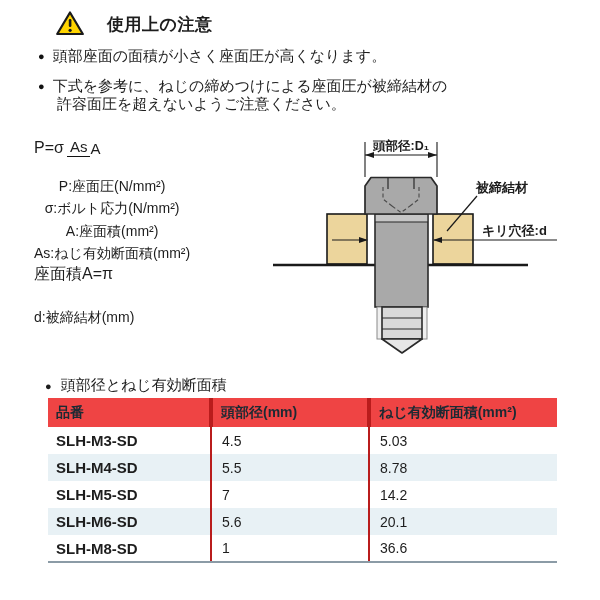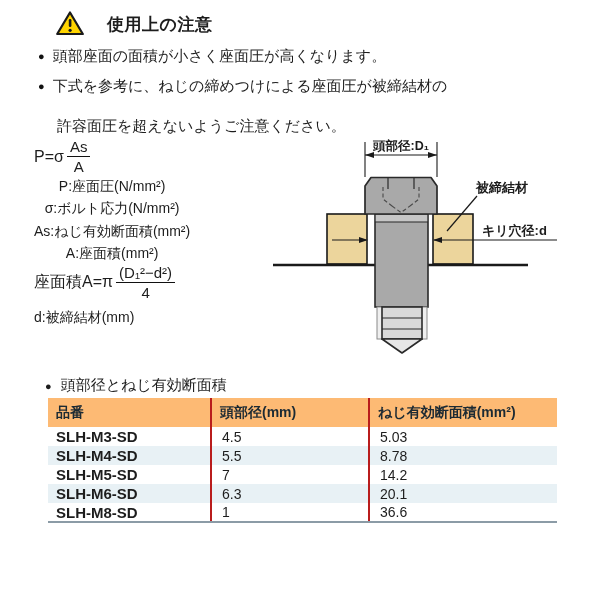--- a/index.html
+++ b/index.html
@@ -10,46 +10,46 @@
     overflow:hidden;
   }
   
   .title-row { position:absolute; left:56px; top:11px; display:flex; align-items:flex-end; gap:23px; }
   .warn-icon { width:28px; height:25px; display:block; }
   .notice-title { font-size:17px; font-weight:700; letter-spacing:.5px; }
   .bullet-item { position:absolute; display:flex; gap:8px; font-size:15px; line-height:20px; }
   .bullet-item .dot { font-size:11px; line-height:20px; color:#111; }
   .b1 { left:38px; top:46px; }
   .b2 { left:38px; top:76px; }
-  .b2-l2 { position:absolute; left:57px; top:116px; font-size:15px; line-height:20px; }
+  .b2-l2 { position:absolute; left:57px; top:94px; font-size:15px; line-height:20px; }
   
   .formula { position:absolute; display:flex; align-items:center; gap:3px; font-size:16px; }
   .f1 { left:34px; top:138px; }
   .f2 { left:34px; top:264px;align-items:center; }
-  .frac { display:inline-flex; flex-direction:column; align-items:center; font-size:15px; }
+  .frac { display:inline-flex; flex-direction:row; align-items:center; font-size:15px; }
   .frac .num { padding:0 3px 1px 3px; border-bottom:1.6px solid #111; }
   .frac .den { padding-top:1px; }
   .def-list { position:absolute; font-size:14px; }
   .def-list .def-line { height:22.4px; line-height:22.4px; white-space:nowrap; }
   .d1 { left:34px; top:175px;text-align:center; }
   .d2 { left:34px; top:306px; }
   
   .diagram { position:absolute; left:270px; top:130px; width:320px; height:240px; }
   .diagram text { font-family:"Liberation Sans","DejaVu Sans",sans-serif; font-weight:600; fill:#1d1d1d; }
   
   .section-title { position:absolute; left:45px; top:376px; display:flex; gap:9px; font-size:15px; font-weight:500; }
   .section-title .dot { font-size:11px; line-height:20px; }
   .spec-table { position:absolute; left:48px; top:398px; width:509px; border-collapse:collapse; table-layout:fixed; }
   .spec-table col.c1 { width:163px; } .spec-table col.c2 { width:158px; } .spec-table col.c3 { width:188px; }
   .spec-table th {
-    background:#fdba74; height:29px; font-size:14px; font-weight:600; text-align:left;
+    background:#ef4444; height:29px; font-size:14px; font-weight:600; text-align:left;
     padding-left:8px; color:#1c2a33;
   }
-  .spec-table th + th { border-left:2px solid #b91c1c; }
-  .spec-table td { height:19px; font-size:14px; padding-left:10px; }
+  .spec-table th + th { border-left:4px solid #b91c1c; }
+  .spec-table td { height:27px; font-size:14px; padding-left:10px; }
   .spec-table td.part { font-weight:700; font-size:15px; padding-left:8px; }
   .spec-table td + td { border-left:2px solid #b91c1c; }
   .spec-table tbody tr:nth-child(even) td { background:#e8f1f5; }
   .spec-table tbody tr:last-child td { border-bottom:2.5px solid #8b9ba6; }
 </style>
 </head>
 <body>
 
 <div class="screen">
 
@@ -75,30 +75,26 @@
   <div class="formula f1">
     <span>P=σ</span>
     <span class="frac">
       <span class="num">As</span>
       <span class="den">A</span>
     </span>
   </div>
   <div class="def-list d1">
     <div class="def-line">P:座面圧(N/mm²)</div>
     <div class="def-line">σ:ボルト応力(N/mm²)</div>
+    <div class="def-line">A:座面積(mm²)</div>
     <div class="def-line">As:ねじ有効断面積(mm²)</div>
-    <div class="def-line">A:座面積(mm²)</div>
   </div>
 
   <div class="formula f2">
     <span>座面積A=π</span>
-    <span class="frac">
-      <span class="num">(D₁²−d²)</span>
-      <span class="den">4</span>
-    </span>
   </div>
   <div class="def-list d2">
     <div class="def-line">d:被締結材(mm)</div>
   </div>
 
   <svg class="diagram" viewBox="0 0 320 240">
 
     <line x1="95" y1="12" x2="95" y2="47" stroke="#1a1a1a" stroke-width="1.1"></line>
     <line x1="167" y1="12" x2="167" y2="47" stroke="#1a1a1a" stroke-width="1.1"></line>
     <line x1="95" y1="25" x2="167" y2="25" stroke="#1a1a1a" stroke-width="1.1"></line>
@@ -169,21 +165,21 @@
         <td>5.5</td>
         <td>8.78</td>
       </tr>
       <tr>
         <td class="part">SLH-M5-SD</td>
         <td>7</td>
         <td>14.2</td>
       </tr>
       <tr>
         <td class="part">SLH-M6-SD</td>
-        <td>6.3</td>
+        <td>5.6</td>
         <td>20.1</td>
       </tr>
       <tr>
         <td class="part">SLH-M8-SD</td>
         <td>1</td>
         <td>36.6</td>
       </tr>
     </tbody>
   </table>
 

